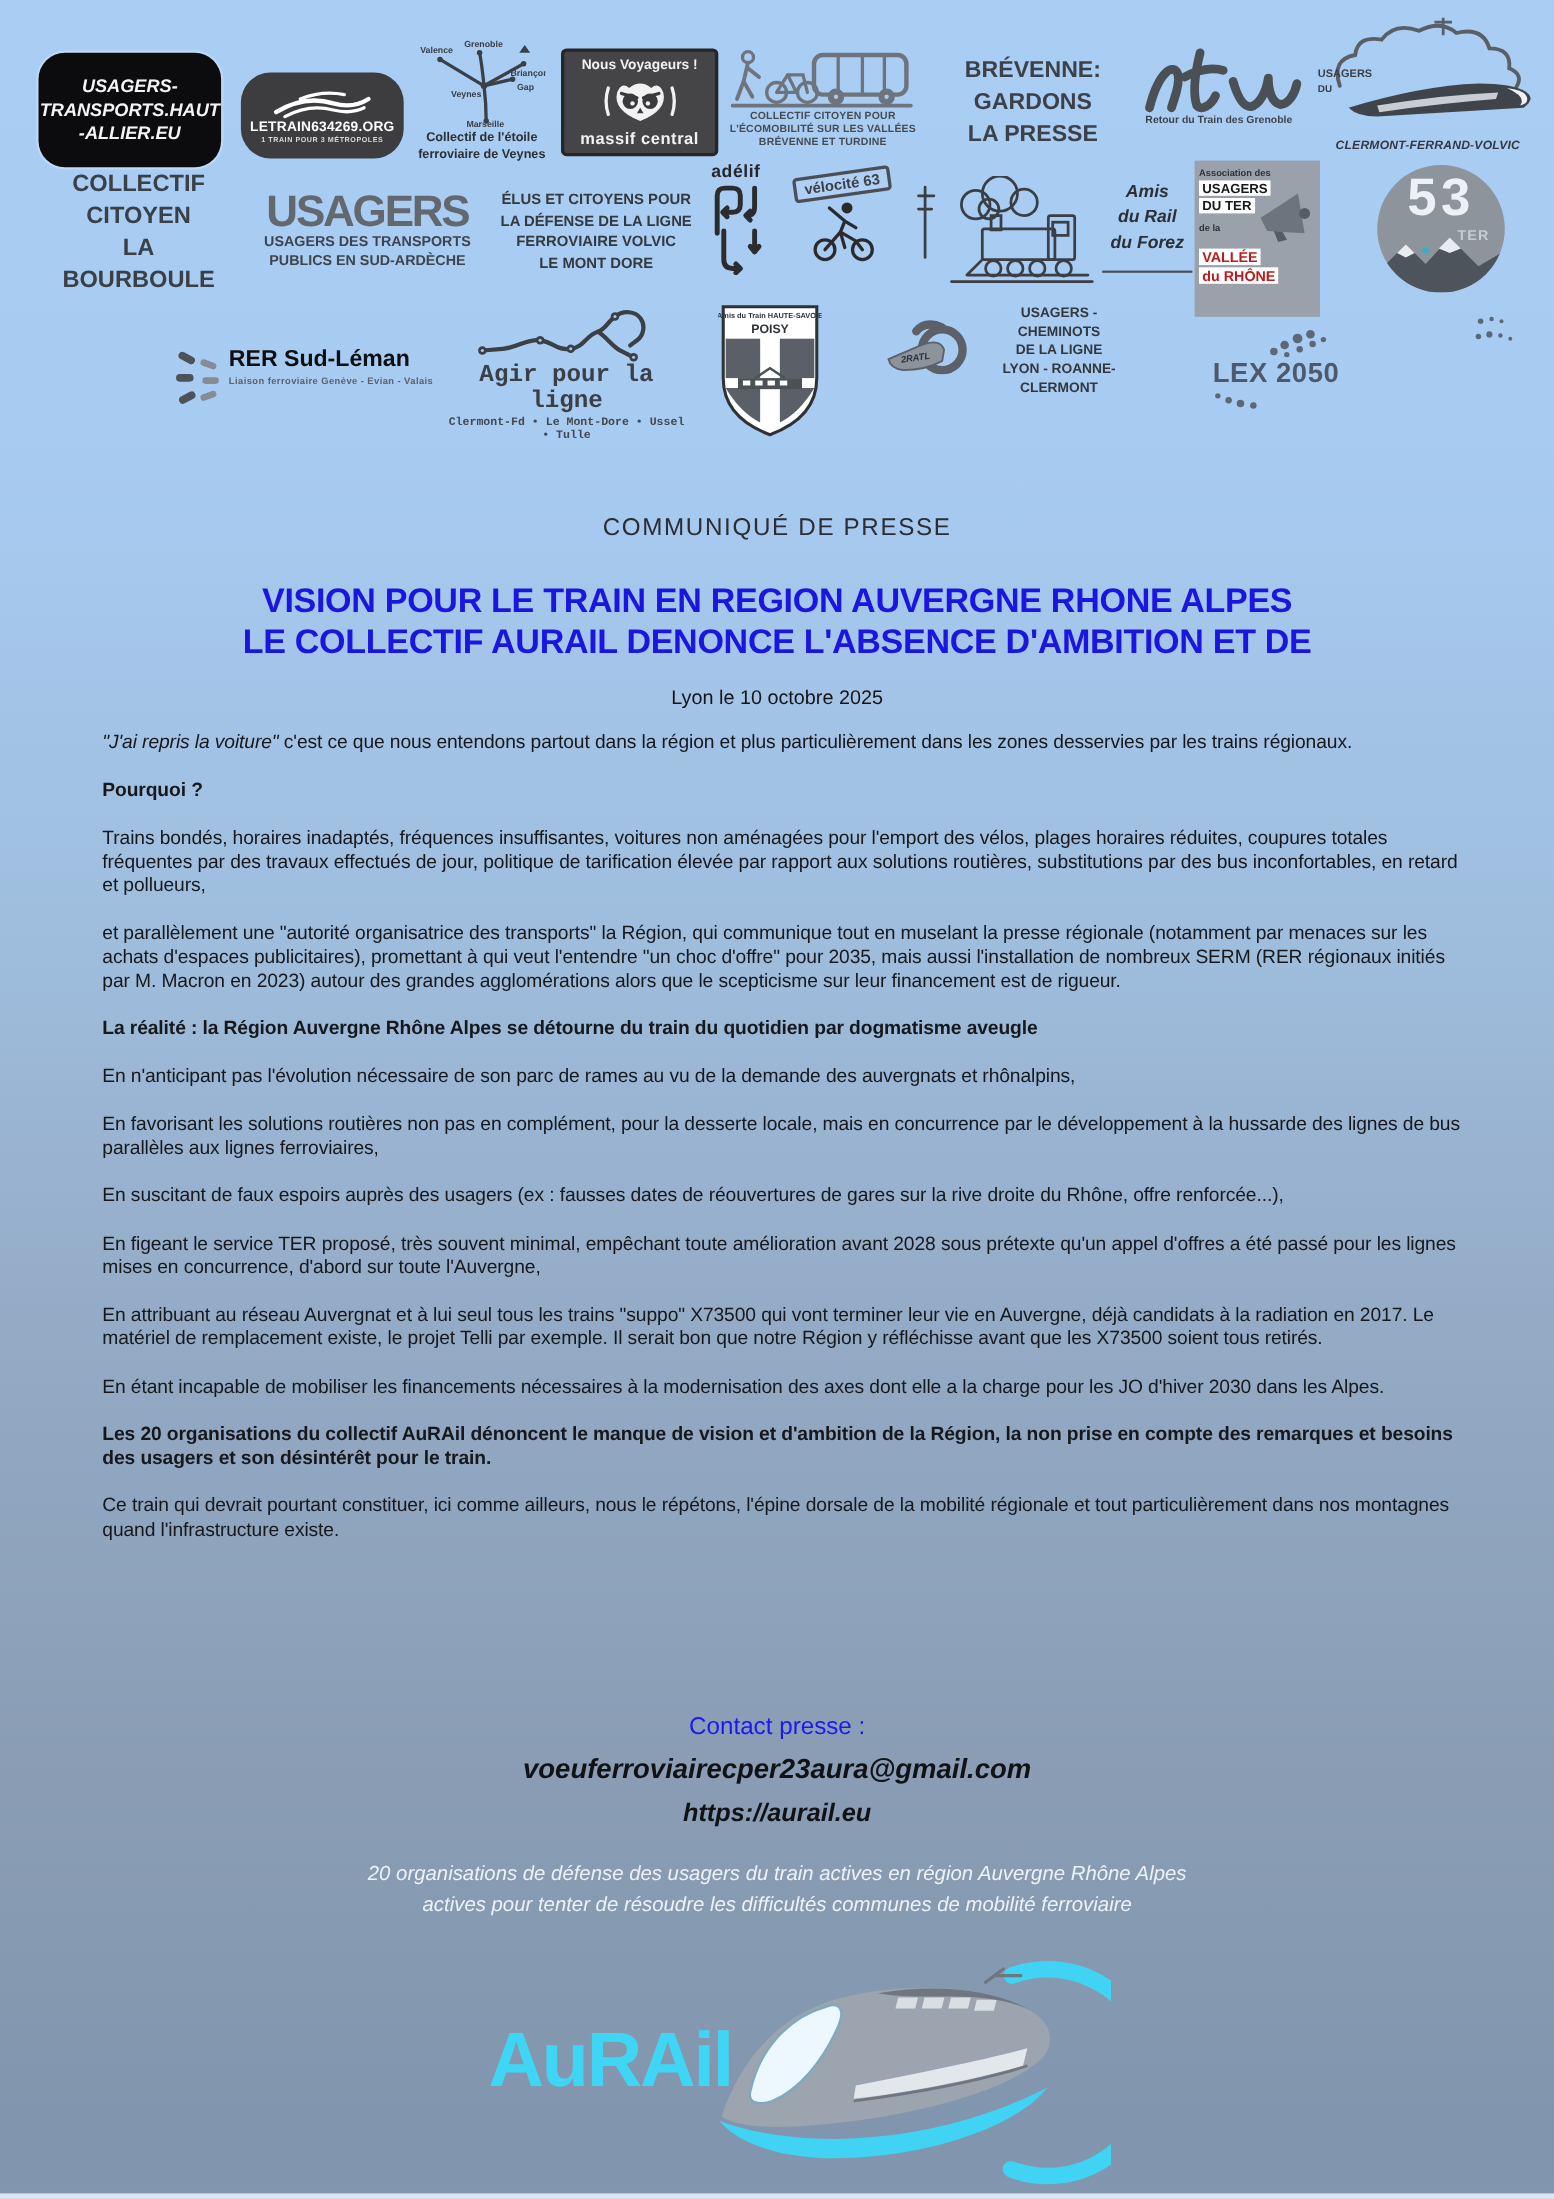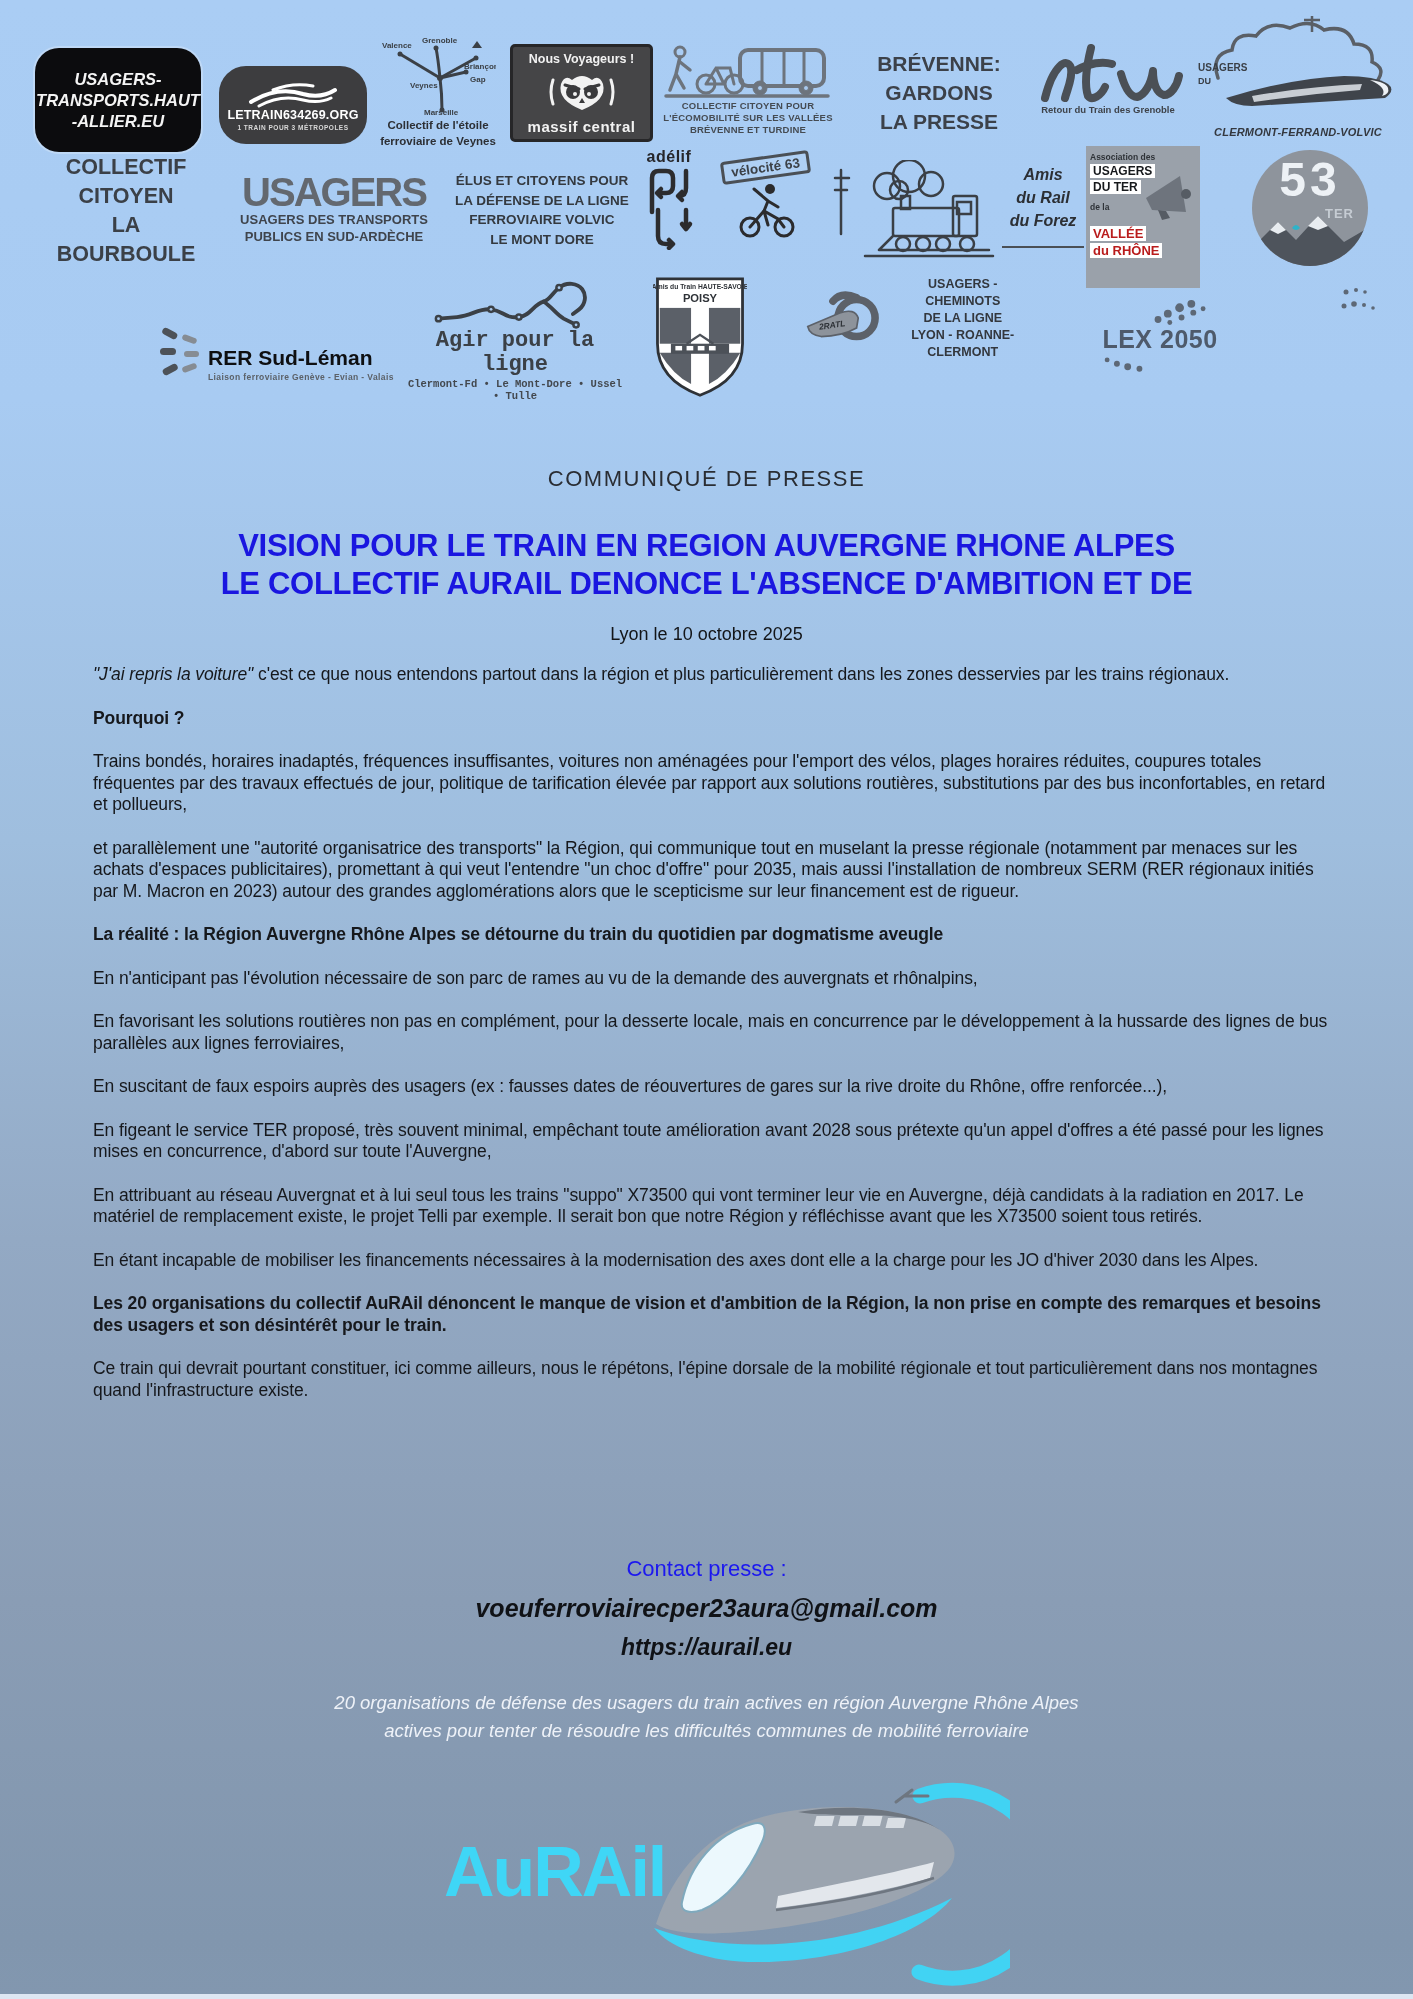--- a/index.html
+++ b/index.html
@@ -47,21 +47,21 @@
   .forez{left:1002px;top:152px;width:82px;height:96px;justify-content:center;border-bottom:2px solid #4a4f55;padding-bottom:4px;}
   .forez div{font-weight:bold;font-style:italic;color:#2c2f34;font-size:16px;line-height:23px;}
   .vallee{left:1086px;top:146px;width:114px;height:142px;background:#9aa1aa;padding:6px 4px;align-items:flex-start;text-align:left;position:absolute;}
   .vallee .sm{color:#2f3338;font-size:8.5px;font-weight:bold;text-align:center;}
   .vallee .chip{background:#fff;color:#17191c;font-weight:bold;font-size:12px;padding:0 3px;margin-top:2px;}
   .vallee .chip2{background:#fff;color:#b91c1c;font-weight:bold;font-size:13px;padding:0 3px;margin-top:2px;text-align:right;}
   .ter53{left:1252px;top:150px;width:116px;height:116px;border-radius:50%;background:#8e949c;overflow:hidden;}
   .ter53 .n{position:absolute;left:0;top:2px;width:100%;text-align:center;font-weight:bold;font-size:48px;color:#edf1f5;letter-spacing:4px;}
   .ter53 .t{position:absolute;right:14px;top:56px;font-weight:bold;font-size:13px;color:#c6ccd3;letter-spacing:1px;}
   
-  .rer{left:160px;top:316px;width:240px;height:66px;flex-direction:row;display:flex;align-items:flex-end;text-align:left;position:absolute;}
+  .rer{left:160px;top:316px;width:240px;height:66px;flex-direction:row;display:flex;align-items:flex-start;text-align:left;position:absolute;}
   .rer .nm{font-weight:bold;color:#0e0f11;font-size:21px;line-height:22px;}
   .rer .cap{font-weight:bold;color:#5b6168;font-size:8.5px;letter-spacing:.4px;margin-top:3px;}
   .agir{left:406px;top:280px;width:218px;height:122px;font-family:Liberation Mono, monospace;}
   .agir .nm{font-weight:bold;color:#3b4046;font-size:22px;line-height:24px;margin-top:-2px;}
   .agir .cap{font-weight:bold;color:#43484e;font-size:10.5px;margin-top:1px;}
   .poisy{left:653px;top:274px;width:94px;height:126px;}
   .ratl{left:806px;top:282px;width:230px;height:72px;flex-direction:row;display:flex;align-items:center;position:absolute;}
   .ratl .txt{margin-left:6px;text-align:center;}
   .ratl .txt div{font-weight:bold;color:#33373d;font-size:12.5px;line-height:17px;}
   .lex{left:1090px;top:296px;width:140px;height:76px;}

